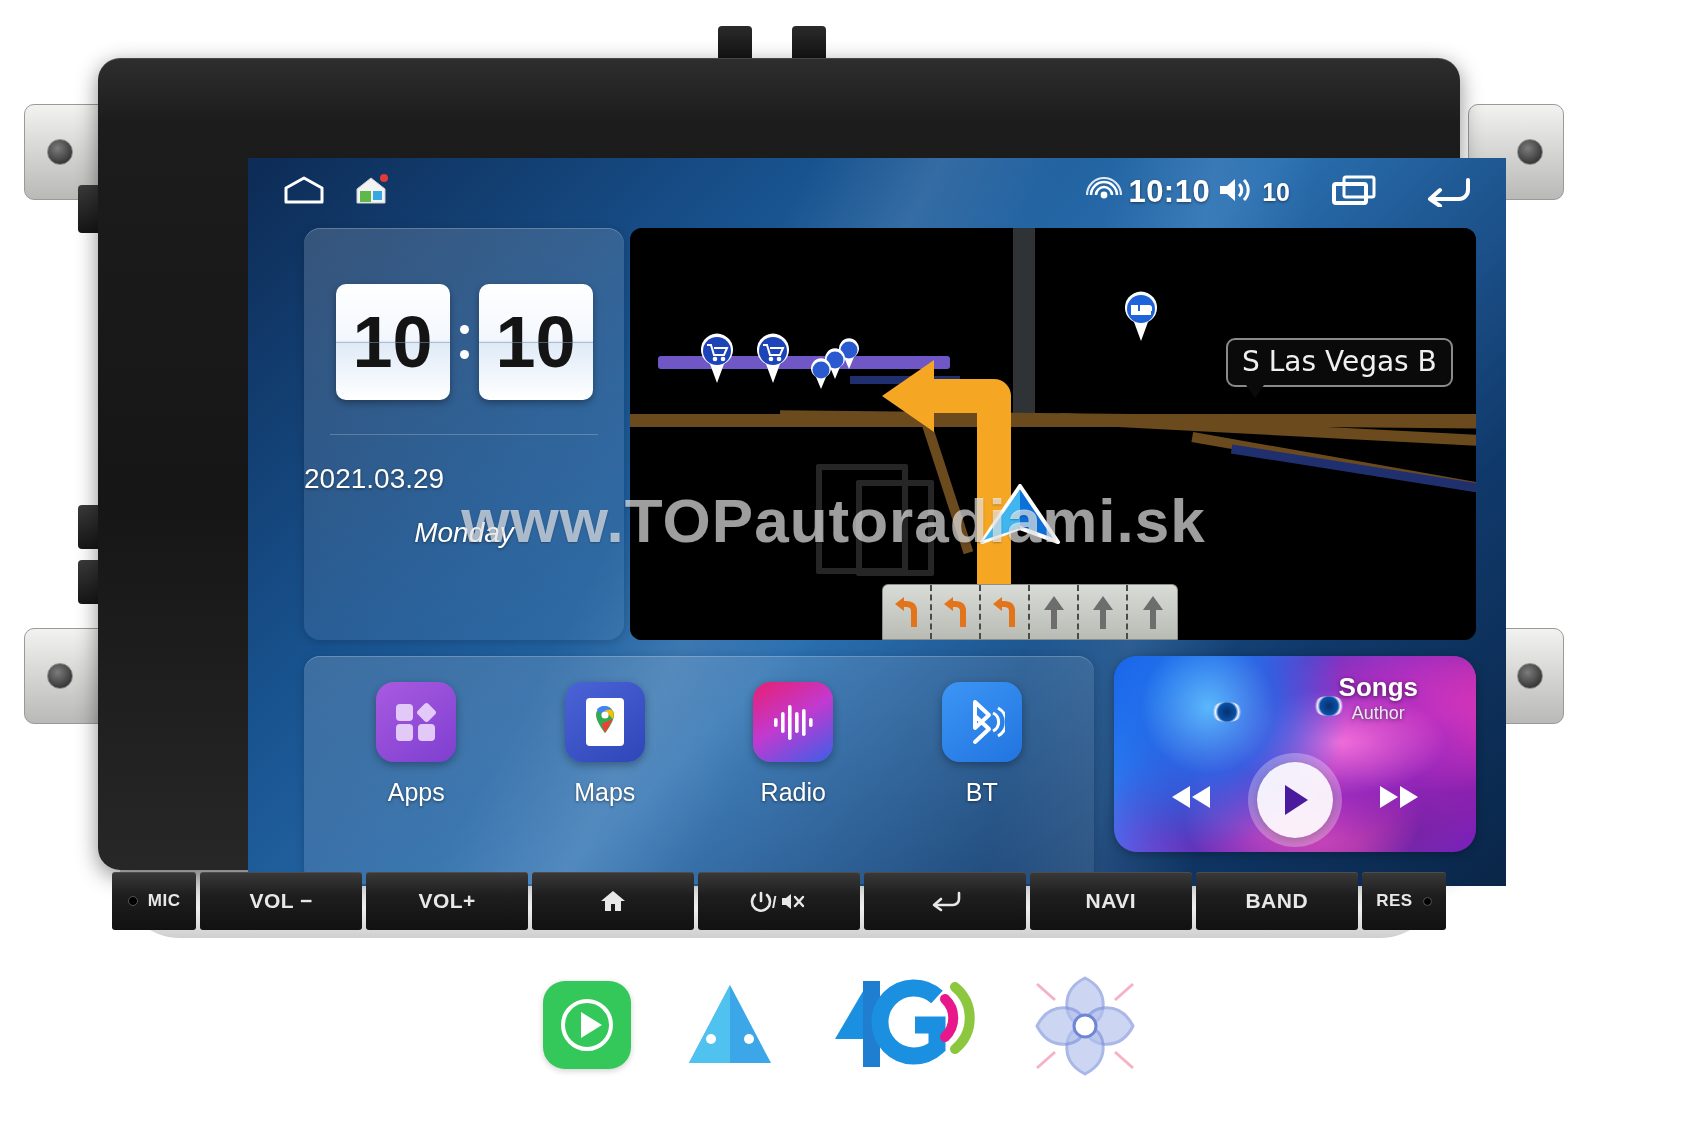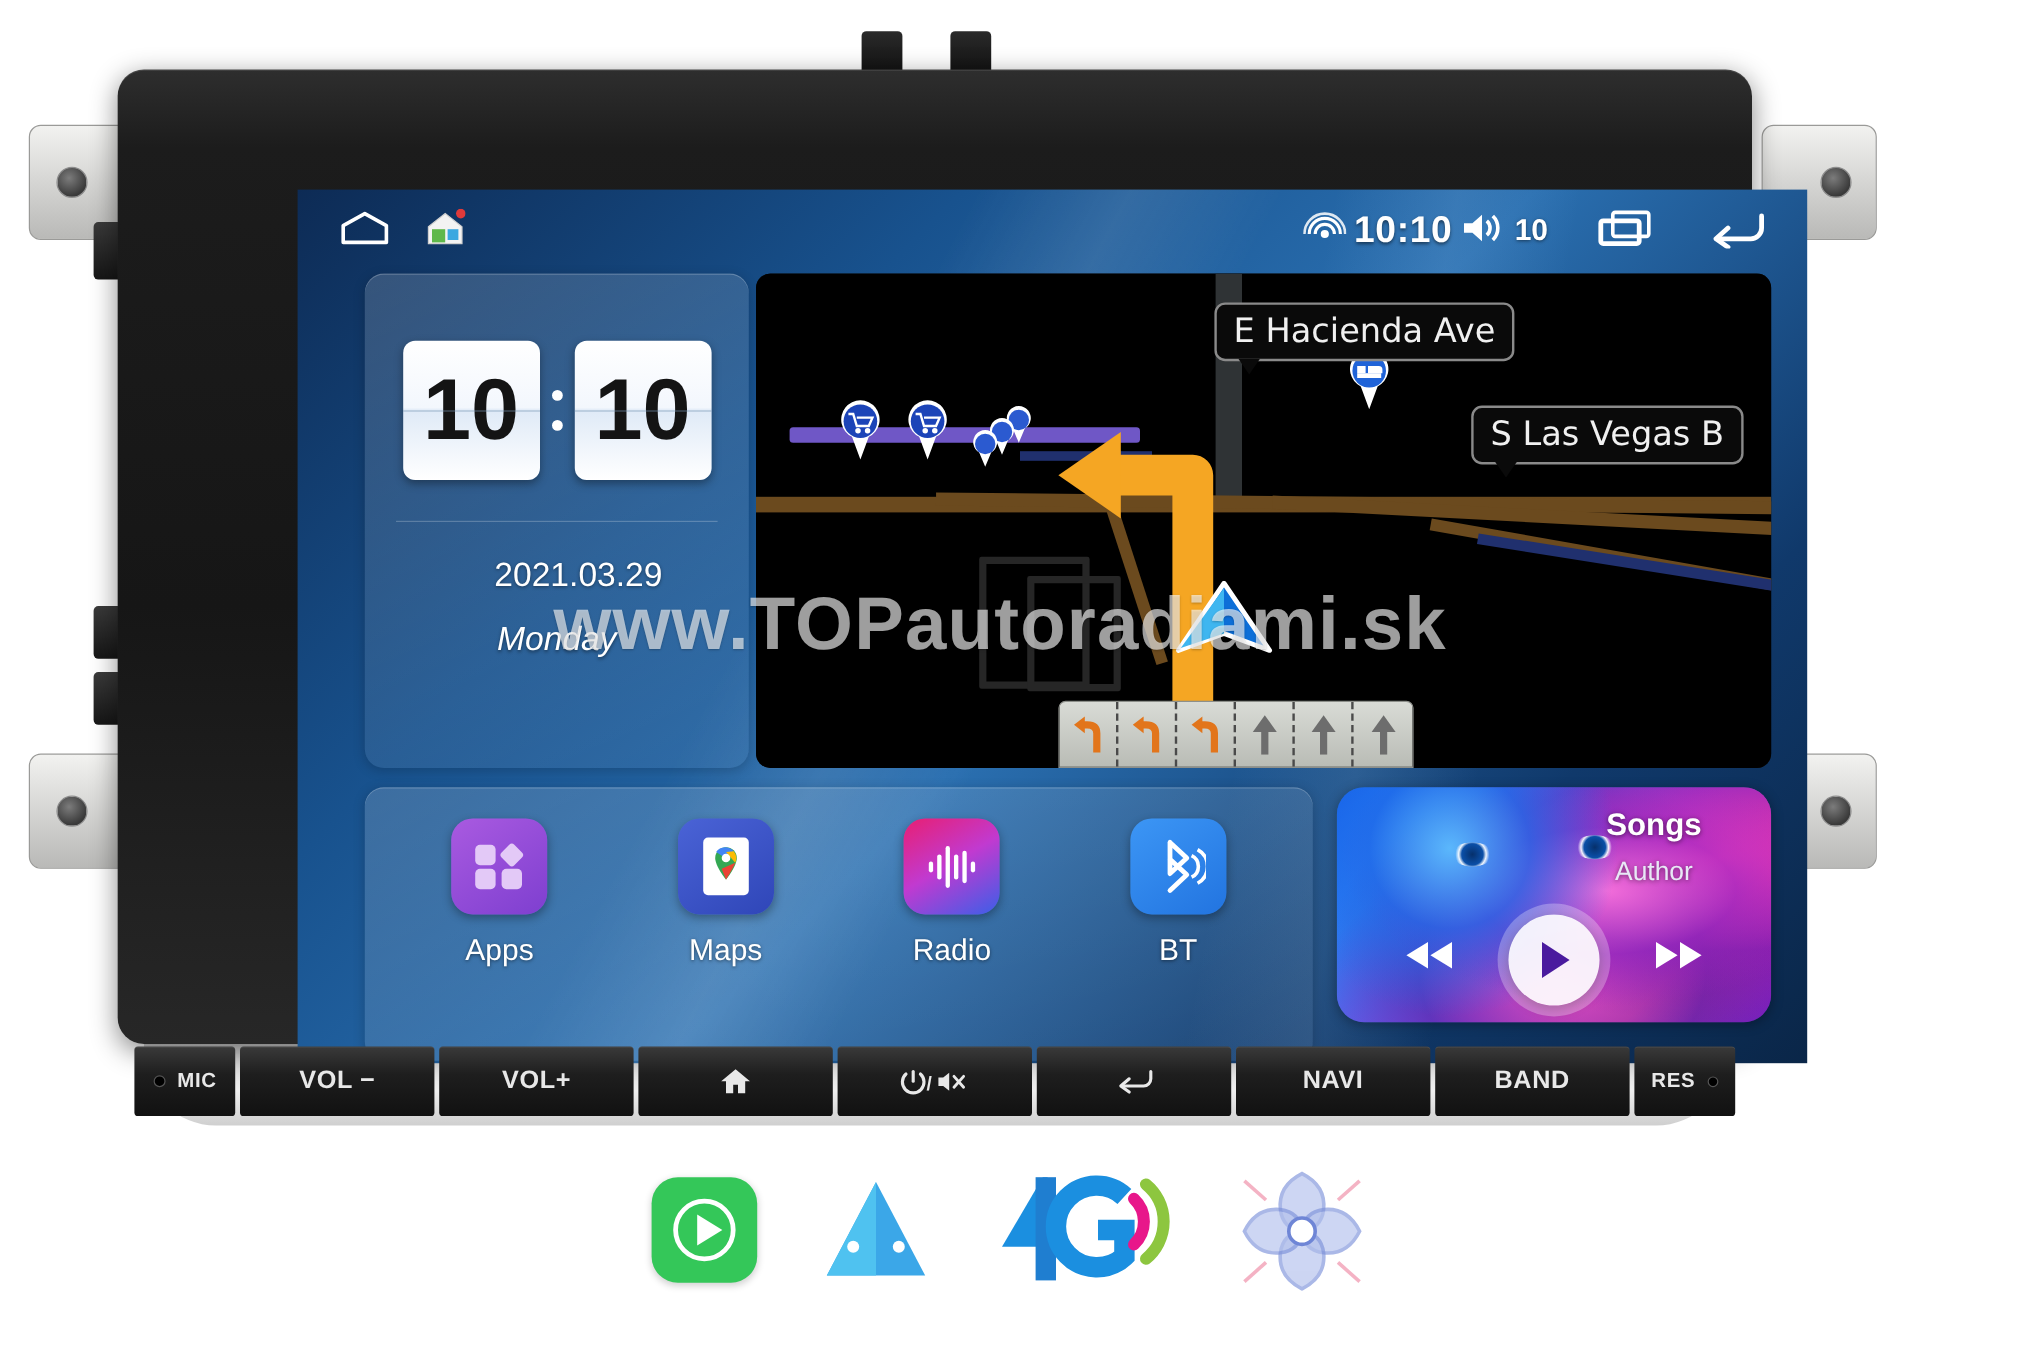--- a/index.html
+++ b/index.html
@@ -99,21 +99,21 @@
     box-shadow: 0 3px 7px rgba(0,0,0,.35);
     display:flex; align-items:center; justify-content:center;
     font-size: 72px; font-weight: 700; color:#141414; line-height:1;
   }
   .flip-card::after {
     content:""; position:absolute; left:0; right:0; top:50%; height:1px; background: rgba(120,150,180,.55);
   }
   .flip-colon { display:flex; flex-direction:column; gap:16px; }
   .flip-colon i { display:block; width:9px; height:9px; border-radius:50%; background:#fff; }
   .clock-sep { height:1px; margin: 34px 26px 0 26px; background: rgba(255,255,255,.22); }
-  .clock-date { text-align:center; color:#fff; font-size: 28px; margin-top: 28px; text-shadow:0 1px 3px rgba(0,0,0,.45);padding-left:36px; }
+  .clock-date { color:#fff; font-size: 28px; margin-top: 28px; text-shadow:0 1px 3px rgba(0,0,0,.45); }
   .clock-day  { text-align:center; color:#fff; font-size: 28px; margin-top: 22px; text-shadow:0 1px 3px rgba(0,0,0,.45);font-style:italic; }
 
   
   #map-widget {
     position:absolute; left: 382px; top: 70px; width: 846px; height: 412px;
     border-radius: 12px; overflow: hidden; background: #000;
     box-shadow: inset 0 0 0 1px rgba(255,255,255,.10);
   }
   .map-canvas { position:absolute; inset:0; background:#000; }
   .road {
@@ -191,21 +191,21 @@
       radial-gradient(ellipse at 62% 44%, rgba(255,120,225,.85) 0%, rgba(150,40,200,.55) 34%, rgba(0,0,0,0) 62%),
       radial-gradient(ellipse at 88% 30%, rgba(255,60,180,.85) 0%, rgba(120,20,160,.5) 40%, rgba(0,0,0,0) 70%),
       radial-gradient(ellipse at 52% 78%, rgba(255,90,190,.7) 0%, rgba(60,30,150,.5) 45%, rgba(0,0,0,0) 75%),
       linear-gradient(135deg,#1560e8 0%, #2f7ef5 22%, #9b3ede 55%, #d83ab8 78%, #7a1fc4 100%);
   }
   
   .face-eye { position:absolute; width:34px; height:20px; border-radius:50%;
     background: radial-gradient(circle at 50% 50%, #06306b 0%, #0a4fa8 45%, rgba(255,255,255,.9) 58%, rgba(255,255,255,0) 72%); }
   .music-meta { position:absolute; right: 58px; top: 16px; text-align:center; z-index:3; }
   .music-title { color:#fff; font-size: 26px; font-weight:700; text-shadow:0 1px 4px rgba(0,0,0,.55); }
-  .music-author { color:#e8e8f6; font-size: 22px; margin-top: 10px; text-shadow:0 1px 4px rgba(0,0,0,.55); }
+  .music-author { color:#e8e8f6; font-size: 18px; text-shadow:0 1px 4px rgba(0,0,0,.55); }
   .music-controls { position:absolute; left:0; right:0; bottom: 14px; display:flex; align-items:center; justify-content:center; gap: 44px; z-index:3; }
   .ctrl-skip { color:#fff; font-size: 30px; text-shadow: 0 2px 4px rgba(0,0,0,.5); }
   .play-btn {
     width: 76px; height: 76px; border-radius:50%;
     background: rgba(255,255,255,.92);
     display:flex; align-items:center; justify-content:center;
     box-shadow: 0 0 0 9px rgba(255,255,255,.28), 0 3px 10px rgba(0,0,0,.35);
   }
 
   
@@ -422,21 +422,20 @@
           <div class="pin" style="left:490px;top:62px;">
             <svg width="42" height="52" viewBox="0 0 42 52">
               <path d="M21 51 L14 32 A16 16 0 1 1 28 32 Z" fill="#ffffff"></path>
               <circle cx="21" cy="19" r="14" fill="#1f63d8"></circle>
               <rect x="11" y="21" width="20" height="4" fill="#fff"></rect>
               <rect x="11" y="15" width="7" height="6" fill="#fff"></rect>
               <path d="M20 15 h9 a3 3 0 0 1 3 3 v3 h-12 z" fill="#fff"></path>
             </svg>
           </div>
 
-          <div class="street-label" style="left:382px;top:24px;">E Hacienda Ave</div>
           <div class="street-label" style="left:596px;top:110px;">S Las Vegas B</div>
 
           <div id="lane-strip">
             <div class="lane-cell">
               <svg width="26" height="34" viewBox="0 0 26 34">
                   <path d="M20 32 L20 16 Q20 9 12 9 L7 9" fill="none" stroke="#e2751b" stroke-width="6"></path>
                   <path d="M10 2 L1 9 L10 16 Z" fill="#e2751b"></path>
                 </svg>
             </div>
             <div class="lane-cell">

